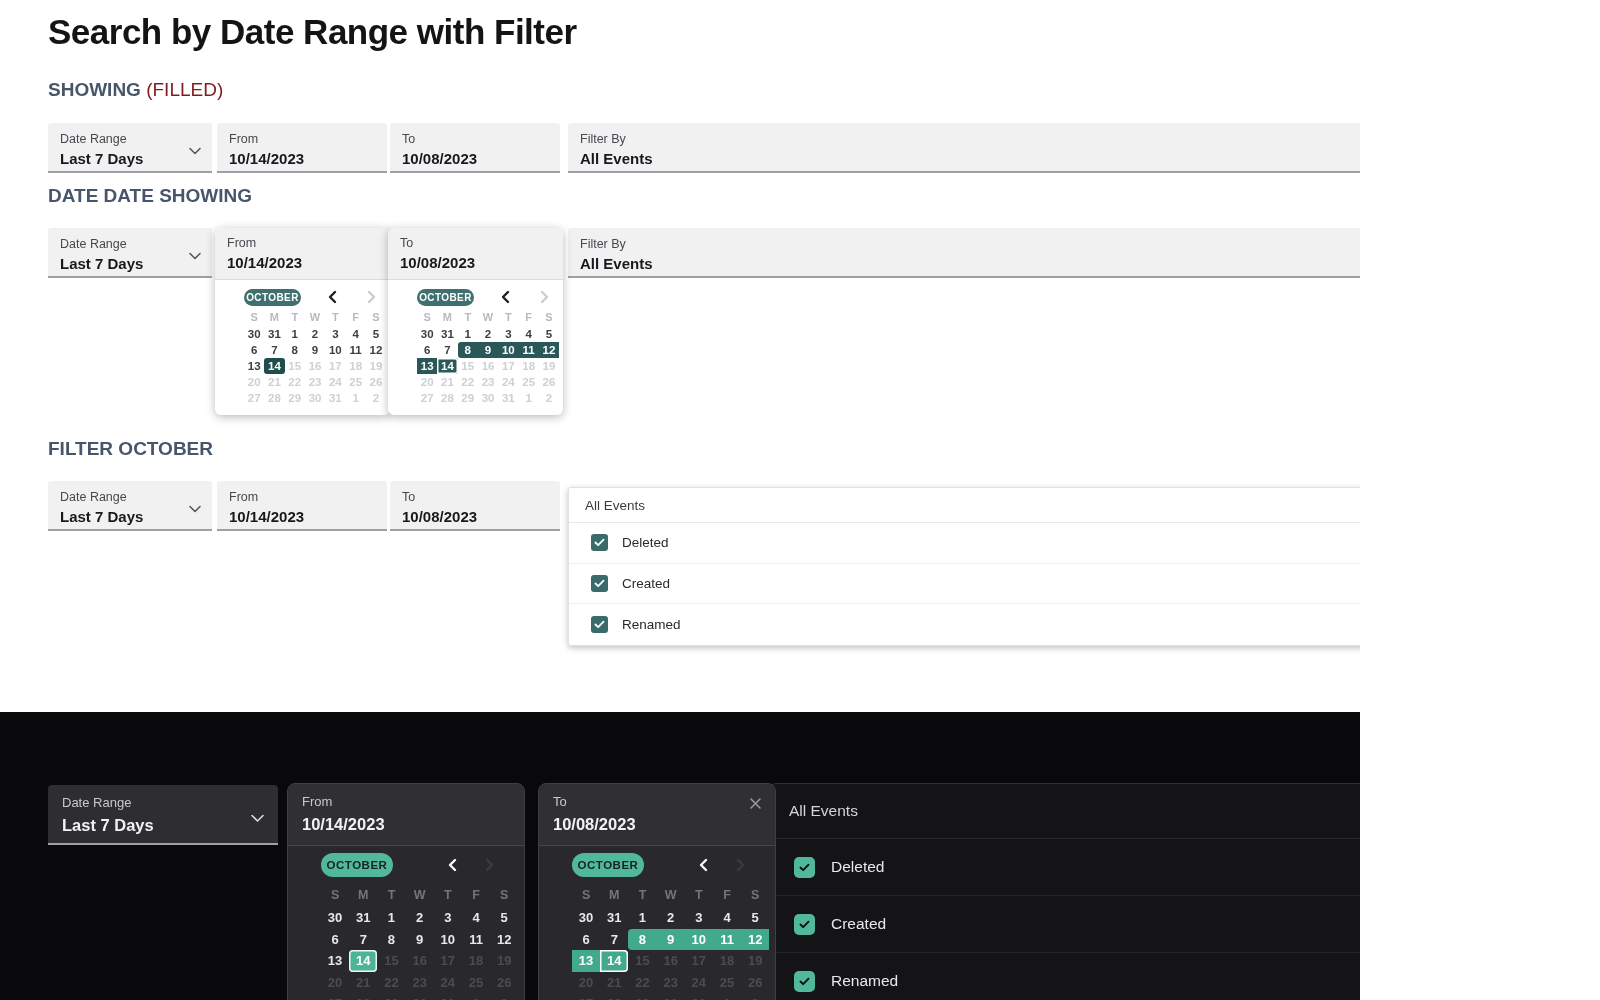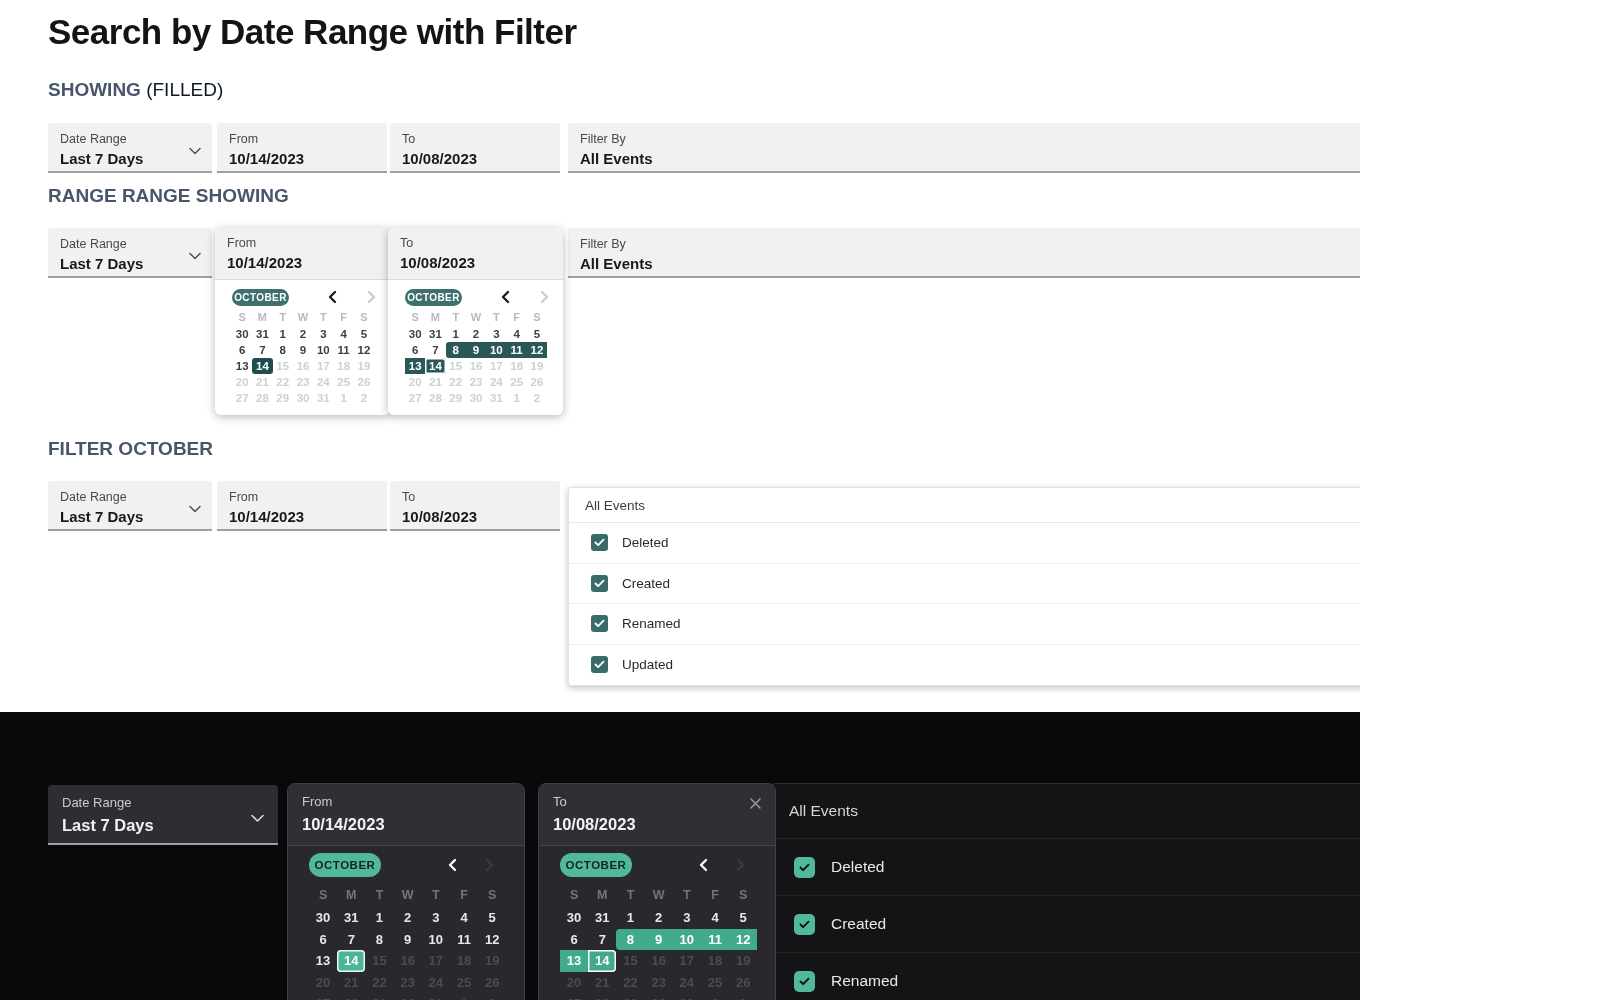--- a/index.html
+++ b/index.html
@@ -13,21 +13,21 @@
     position:absolute; background:#f1f1f2; border-bottom:2px solid #9aa1a8;
     border-radius:3px 3px 0 0; padding:9px 12px 0 12px; height:50px;
   }
   .fld .lbl { display:block; font-size:12.5px; color:#45494e; margin-bottom:4px; }
   .fld .val { display:block; font-size:15px; font-weight:700; color:#17191c; }
   .fld .chev { position:absolute; right:11px; bottom:16px; color:#55595e; line-height:0; }
 
   
   .title { position:absolute; left:48px; top:12px; font-size:35px; font-weight:800; color:#141414; letter-spacing:-0.5px; }
   .sec { position:absolute; left:48px; font-size:19px; font-weight:700; color:#47566b; }
-  .sec .suffix { font-weight:400; color:#0f172a; }
+  .sec .suffix { font-weight:400; color:#7f1d1d; }
 
   
   .popup {
     position:absolute; width:175px; height:187px; background:#fff; border-radius:6px;
     box-shadow:0 2px 10px rgba(0,0,0,.28); z-index:2;
   }
   .popup .fld2 {
     position:relative; background:#f1f1f2; border-bottom:1px solid #dcdcdc;
     border-radius:6px 6px 0 0; height:52px; padding:8px 12px 0 12px;
   }
@@ -36,21 +36,21 @@
 
   
   .cal-head { display:flex; align-items:center; }
   .pill { display:inline-flex; align-items:center; justify-content:center; font-weight:700; color:#fff; }
   .nav { margin-left:auto; display:flex; align-items:center; }
   .nav span { line-height:0; cursor:pointer; }
   .grid { display:grid; }
   .wd, .day { text-align:center; }
 
   
-  .lt .cal { padding:8px 0 0 17px; }
+  .lt .cal { padding:8px 0 0 17px;margin-left:12px; }
   .lt .cal-head { height:18px; }
   .lt .pill { width:57px; height:17px; border-radius:9px; background:var(--teal-pill,#3f6f6f); font-size:10px; letter-spacing:.4px; }
   .lt .nav { gap:26px; padding-right:12px; }
   .lt .nav-prev { color:#1d1d1f; }
   .lt .nav-next { color:#c9ced3; }
   .lt .grid { grid-template-columns:repeat(7,20.3px); }
   .lt .wd-row { margin-top:3px; }
   .lt .wd { font-size:11px; font-weight:600; color:#b5bbc1; height:16px; line-height:16px; }
   .lt .days { margin-top:1px; }
   .lt .day { font-size:11.5px; font-weight:700; color:#3a4046; height:16px; line-height:16px; }
@@ -147,21 +147,21 @@
   </div>
   <div class="fld" style="left:568px;top:123px;width:952px;">
     <span class="lbl">Filter By</span>
     <span class="val">All Events</span>
     <span class="chev"><svg width="12" height="8" viewBox="0 0 12 8" fill="none">
           <path d="M1 1.5l5 5 5-5" stroke="currentColor" stroke-width="1.6" stroke-linecap="round" stroke-linejoin="round"></path>
         </svg></span>
   </div>
 
   <div class="sec" style="top:185px;">
-    <span>RANGE RANGE SHOWING</span>
+    <span>DATE DATE SHOWING</span>
   </div>
 
   <div class="fld" style="left:48px;top:228px;width:164px;">
     <span class="lbl">Date Range</span>
     <span class="val">Last 7 Days</span>
     <span class="chev"><svg width="12" height="8" viewBox="0 0 12 8" fill="none">
           <path d="M1 1.5l5 5 5-5" stroke="currentColor" stroke-width="1.6" stroke-linecap="round" stroke-linejoin="round"></path>
         </svg></span>
   </div>
   <div class="fld" style="left:568px;top:228px;width:952px;">
@@ -348,28 +348,20 @@
           <span class="opt-label">Created</span>
         </div>
         <div class="opt-row">
           <span class="cb checked">
             <svg width="11" height="9" viewBox="0 0 12 10" fill="none">
               <path d="M1.5 5l3 3L10.5 1.8" stroke="currentColor" stroke-width="2" stroke-linecap="round" stroke-linejoin="round"></path>
             </svg>
           </span>
           <span class="opt-label">Renamed</span>
         </div>
-        <div class="opt-row">
-          <span class="cb checked">
-            <svg width="11" height="9" viewBox="0 0 12 10" fill="none">
-              <path d="M1.5 5l3 3L10.5 1.8" stroke="currentColor" stroke-width="2" stroke-linecap="round" stroke-linejoin="round"></path>
-            </svg>
-          </span>
-          <span class="opt-label">Updated</span>
-        </div>
       </div>
   </div>
 
   <div class="dark-band dk">
 
     <div class="dk-fld" style="left:48px;top:73px;width:230px;">
       <span class="lbl">Date Range</span>
       <span class="val">Last 7 Days</span>
       <span class="chev"><svg width="13" height="9" viewBox="0 0 13 9" fill="none">
             <path d="M1 1.5l5.5 5.5L12 1.5" stroke="currentColor" stroke-width="1.6" stroke-linecap="round" stroke-linejoin="round"></path>

